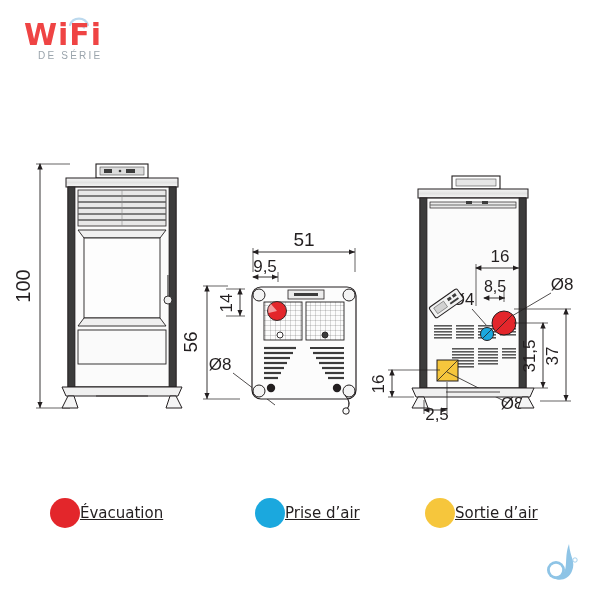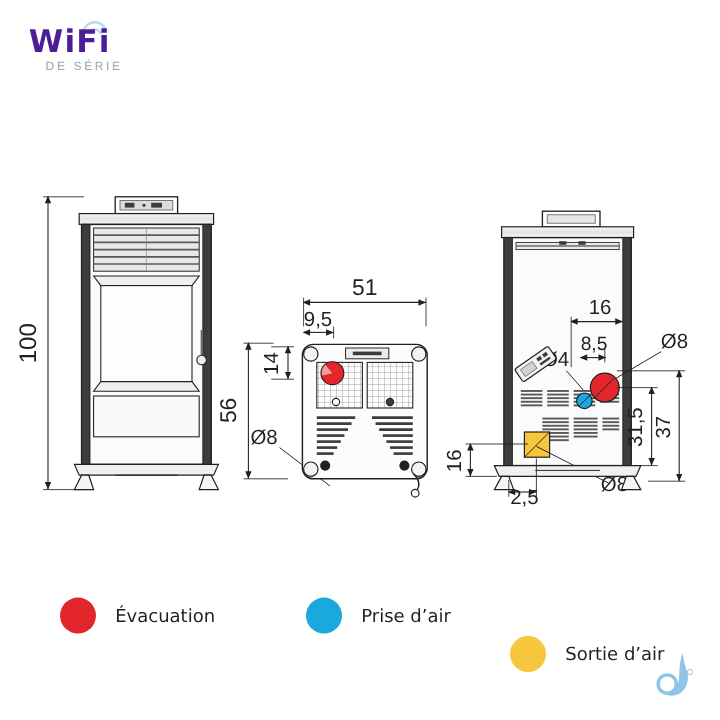--- a/index.html
+++ b/index.html
@@ -11,55 +11,55 @@
     overflow:hidden;
     position:relative;
   }
   .root{position:absolute;inset:0;}
 
   
   .wifi-badge{position:absolute;left:24px;top:14px;width:150px;height:52px;}
   .wifi-word{
     font-family:"DejaVu Sans", sans-serif;
     font-weight:700;
-    font-size:26px;
+    font-size:30px;
     letter-spacing:1px;
-    color:#4c1d95;
+    color:#ef4444;
     line-height:30px;
     position:absolute;left:0;top:6px;
   }
   .wifi-arc{position:absolute;left:44px;top:0px;}
   .wifi-sub{
     position:absolute;left:14px;top:36px;
     font-family:Liberation Sans, sans-serif;
     font-size:10px;
     letter-spacing:2.2px;
     color:#9aa4ac;
     text-align:center;
   }
 
   
   .drawing{position:absolute;left:0;top:120px;width:600px;height:330px;}
   .drawing svg{display:block;}
 
   
   .legend{position:absolute;left:0;top:490px;width:600px;height:70px;}
-  .legend-item{position:absolute;display:flex;align-items:center;gap:16px;}
+  .legend-item{position:absolute;display:flex;align-items:center;gap:0;text-decoration:underline;}
   .legend-dot{width:30px;height:30px;border-radius:50%;flex:0 0 auto;}
   .legend-text{
     font-family:"DejaVu Sans", sans-serif;
     font-size:15px;
     line-height:19px;
     color:#231f20;
     white-space:nowrap;
   }
   .legend-text span{display:block;}
   #legend-0{left:50px;top:8px;}
   #legend-1{left:255px;top:8px;}
-  #legend-2{left:425px;top:8px;margin-top:32px;}
+  #legend-2{left:425px;top:8px;}
 
   
   .corner-logo{position:absolute;right:12px;bottom:10px;width:52px;height:52px;}
 </style>
 </head>
 <body>
 
 <div class="root">
 
   <div class="wifi-badge">

